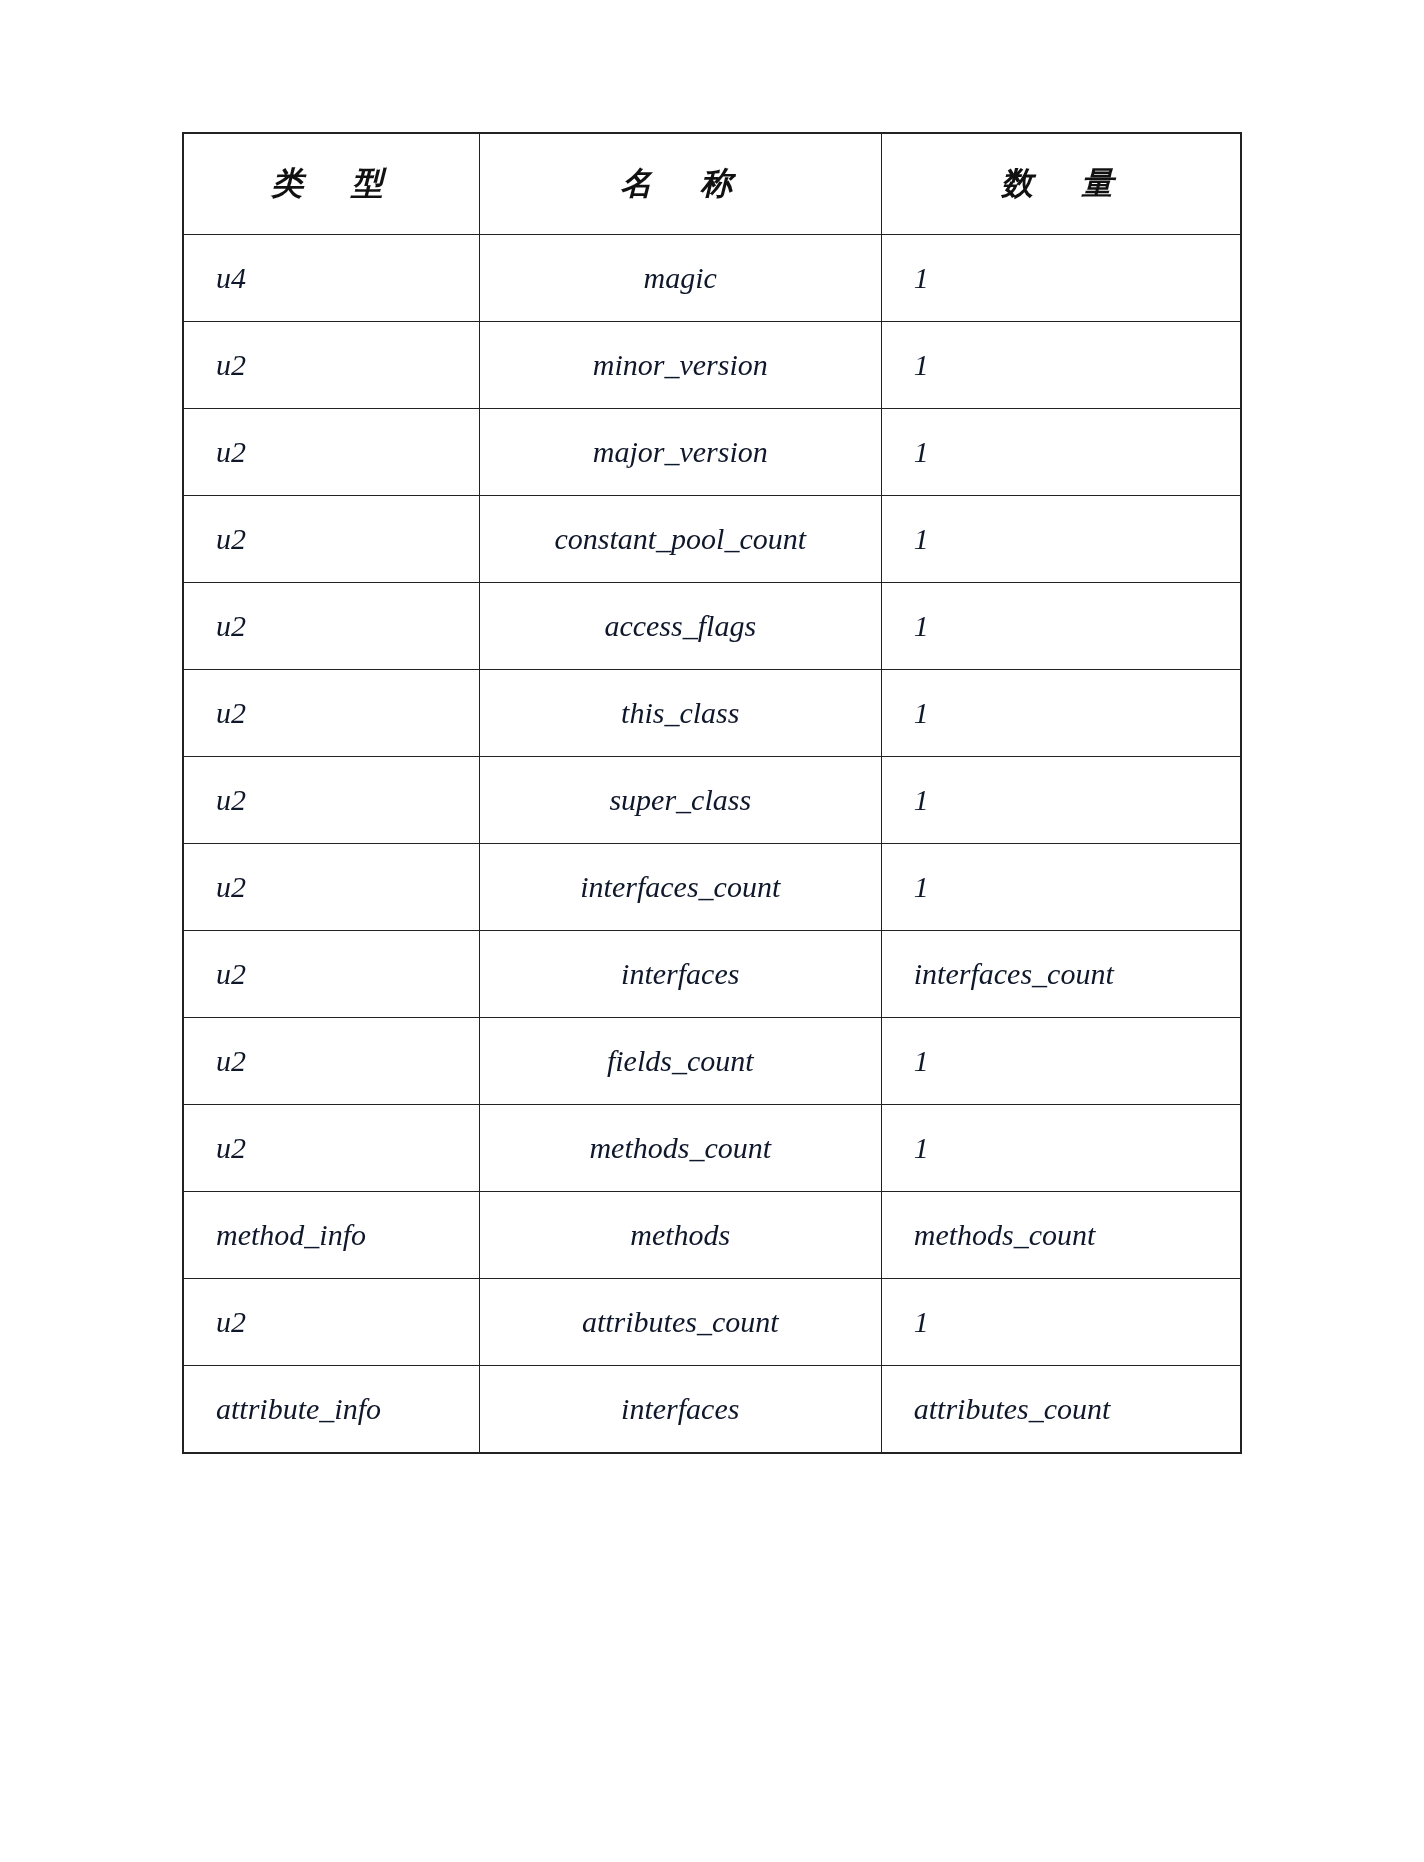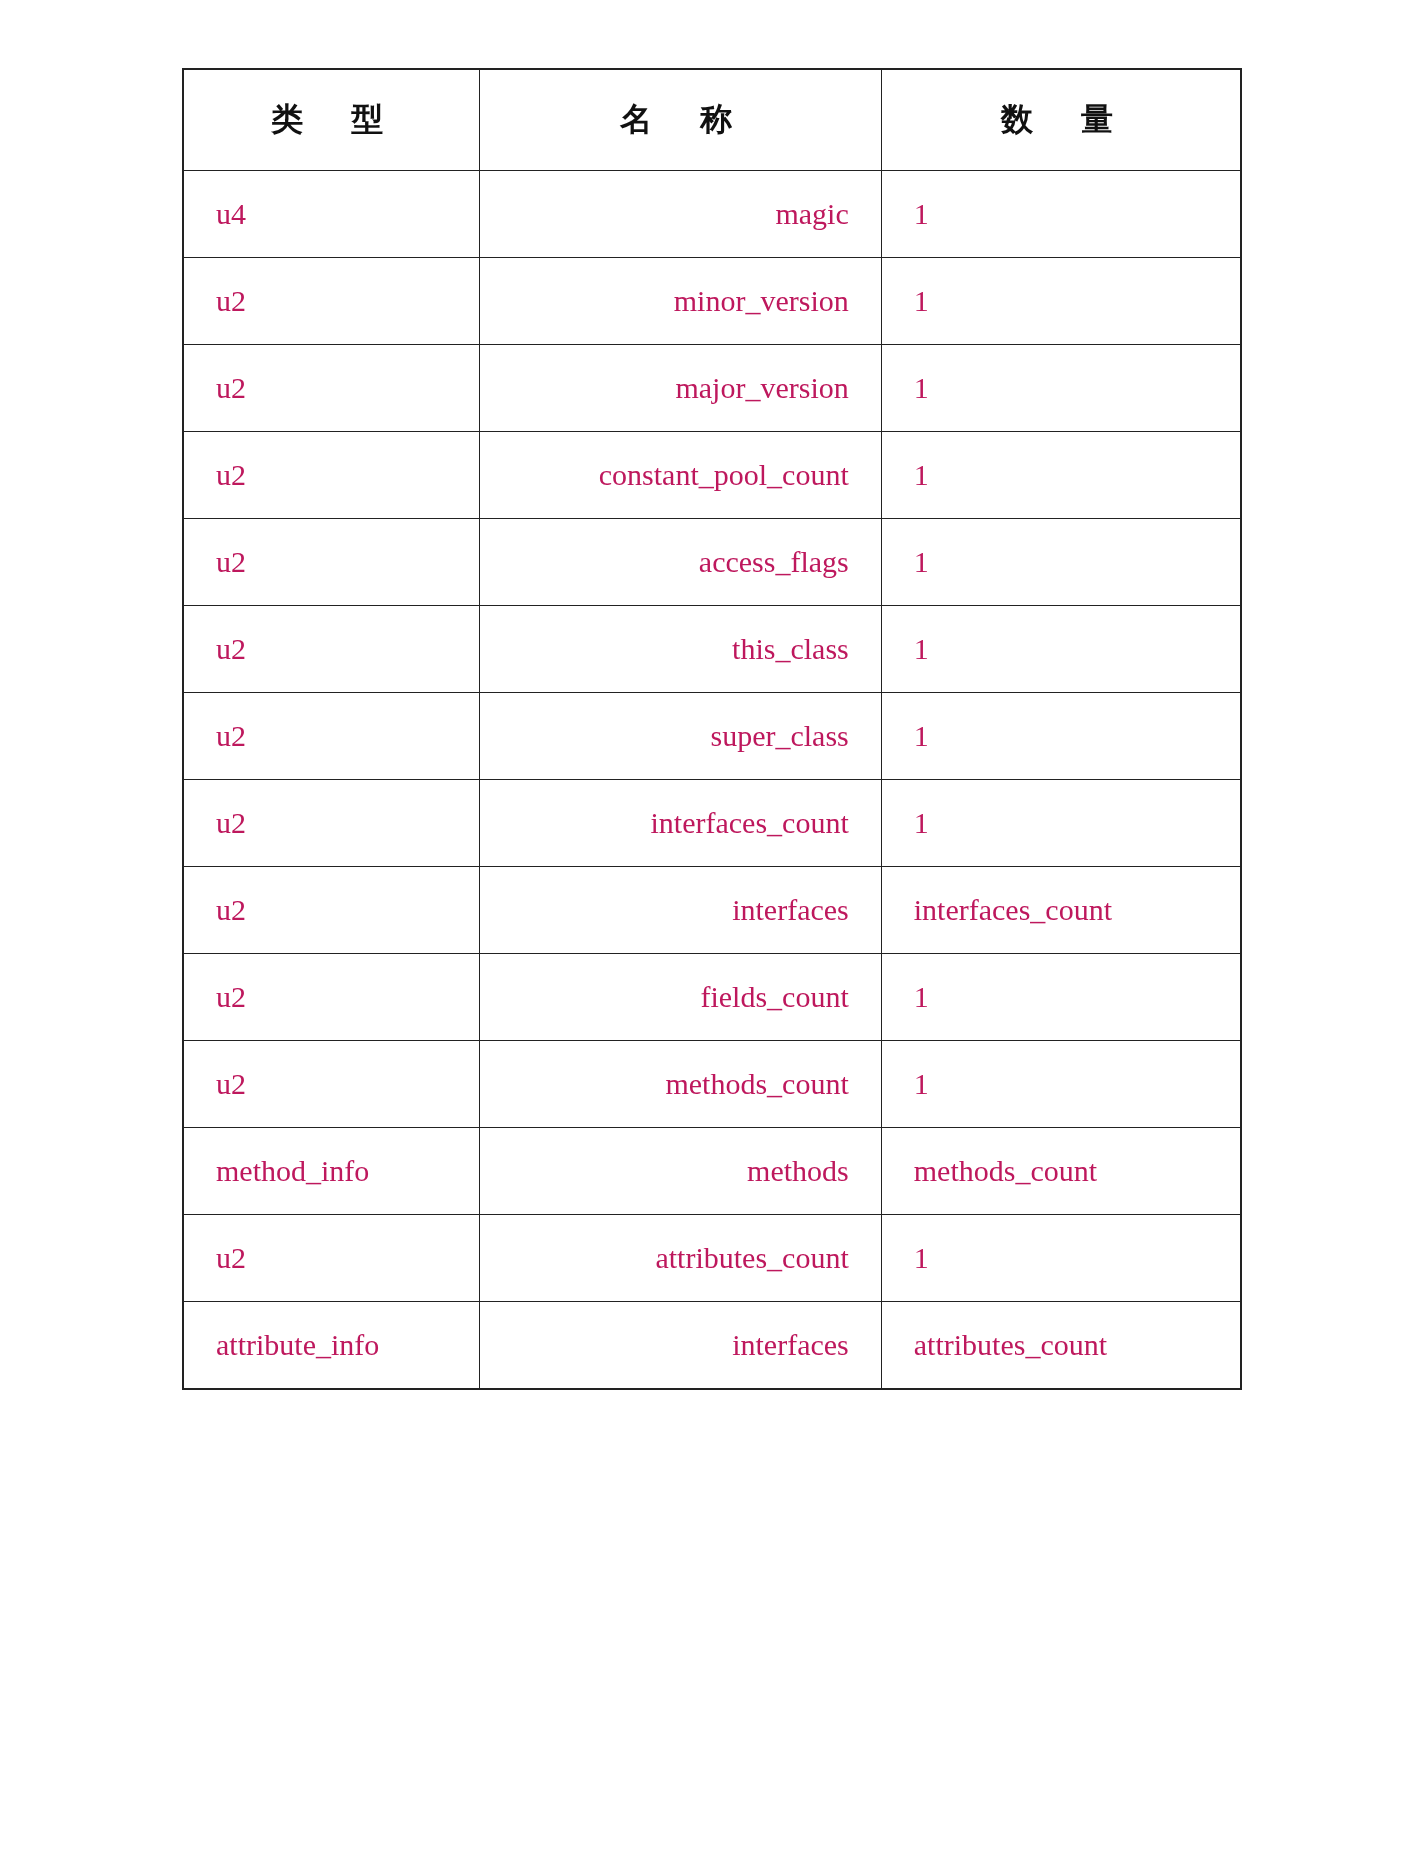--- a/index.html
+++ b/index.html
@@ -13,21 +13,22 @@
       font-family: "SimSun", "宋体", serif;
       display: flex;
       justify-content: center;
       align-items: flex-start;
       padding: 40px 20px;
       min-height: 1862px;
     }
 
     .table-container {
       width: 1060px;
-      margin: 28px auto;
+      margin: 92px auto;
+      font-style: italic;
     }
 
     table {
       width: 100%;
       border-collapse: collapse;
       border: 2px solid #222;
     }
 
     thead tr th {
       border: 1.5px solid #222;
@@ -37,33 +38,33 @@
       font-weight: bold;
       letter-spacing: 8px;
       color: #111;
       background: #ffffff;
     }
 
     tbody tr td {
       border: 1.5px solid #222;
       padding: 26px 32px;
       font-size: 30px;
-      color: #be185d;
+      color: #0f172a;
       background: #ffffff;
       vertical-align: middle;
     }
 
     tbody tr td:first-child {
       width: 28%;
       text-align: left;
     }
 
     tbody tr td:nth-child(2) {
       width: 38%;
-      text-align: right;
+      text-align: center;
     }
 
     tbody tr td:nth-child(3) {
       width: 34%;
       text-align: left;
     }
 
     thead tr th:first-child {
       width: 28%;
     }

